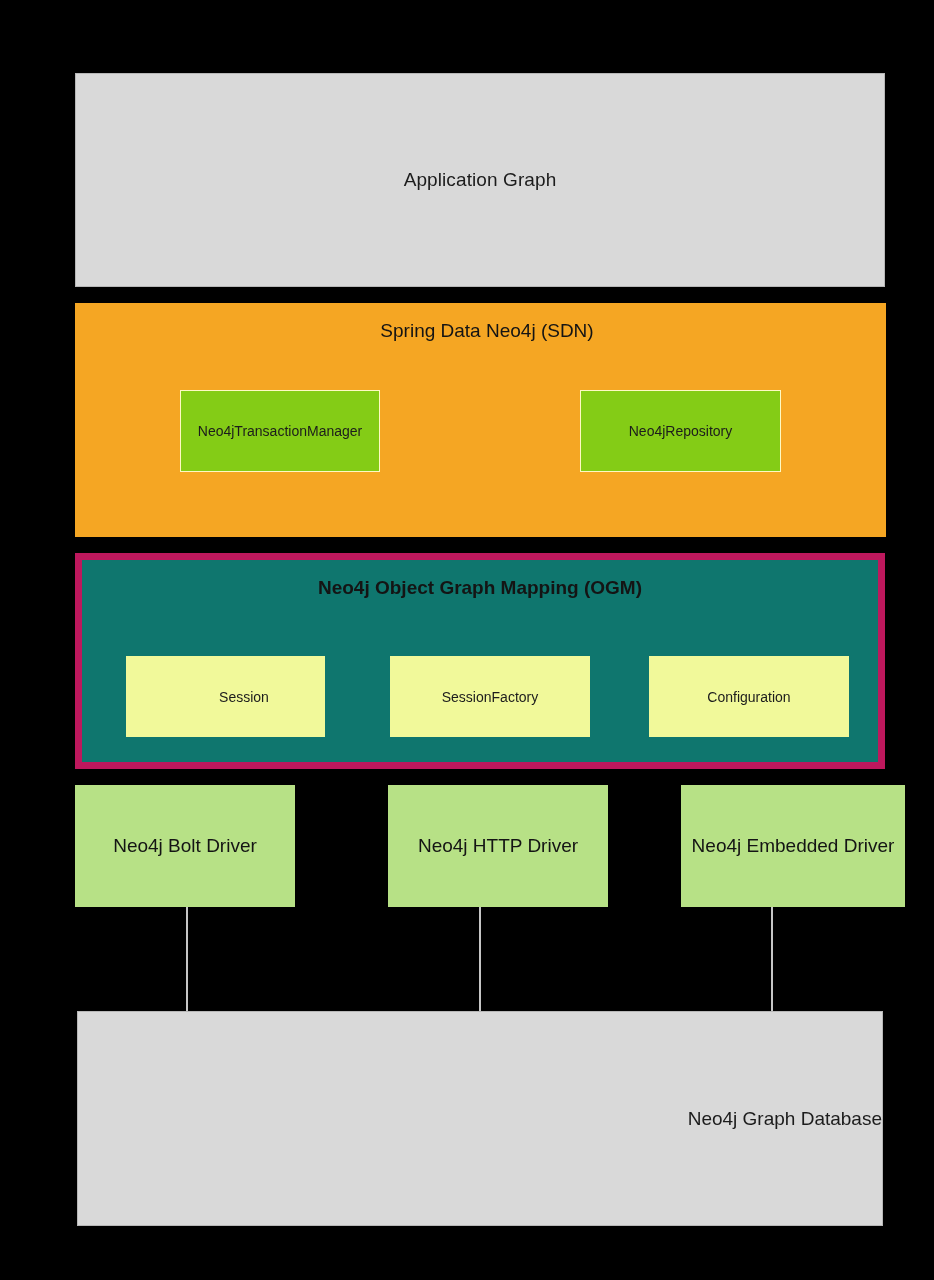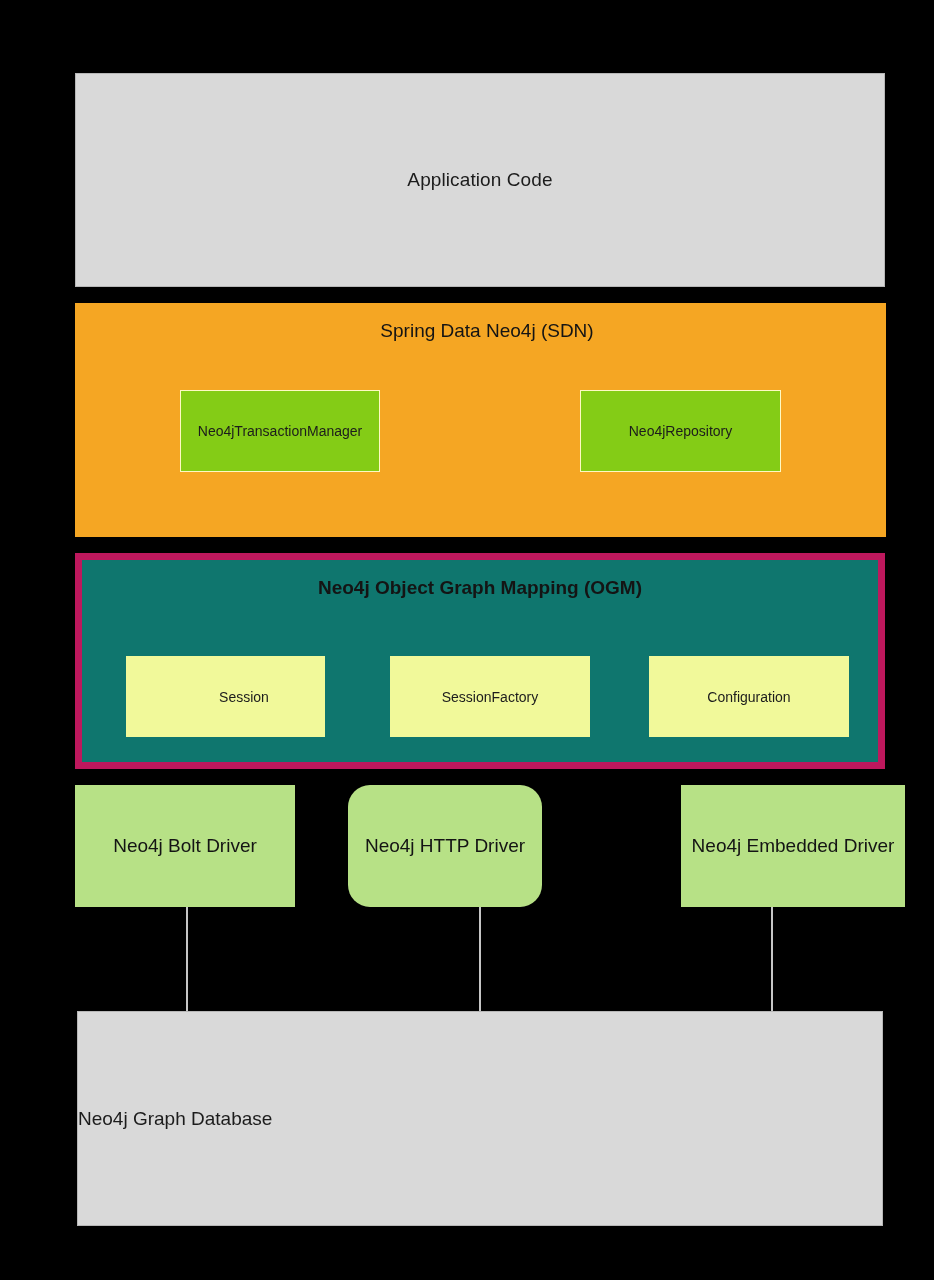--- a/index.html
+++ b/index.html
@@ -128,21 +128,21 @@
     height: 122px;
     background: #b7e186;
     display: flex;
     align-items: center;
     justify-content: center;
     font-size: 19px;
     color: #141414;
     white-space: nowrap;
   }
   .driver-bolt     { left: 75px;  width: 220px; }
-  .driver-http     { left: 348px; width: 194px; border-radius: 22px; }
+  .driver-http     { left: 388px; width: 220px; }
   .driver-embedded { left: 659px; width: 224px; margin-left: 22px; }
   
   .connector {
     position: absolute;
     top: 907px;
     width: 2px;
     height: 104px;
     background: #c6c6c6;
   }
   .connector-1 { left: 186px; }
@@ -156,32 +156,32 @@
     height: 215px;
     background: #d9d9d9;
     border: 1px solid #b7b7b7;
   }
   .db-layer .center-label {
     position: absolute;
     left: 0;
     right: 0;
     top: 50%;
     transform: translateY(-50%);
-    text-align: left;
+    text-align: right;
     font-size: 19px;
     color: #1c1c1c;
   }
 </style>
 </head>
 <body>
 
 <div class="canvas">
 
   <div class="layer app-layer">
-    <div class="center-label">Application Code</div>
+    <div class="center-label">Application Graph</div>
   </div>
 
   <div class="layer sdn-layer">
     <div class="sdn-title">Spring Data Neo4j (SDN)</div>
     <div class="sdn-box sdn-box-tm">
       <span>Neo4jTransactionManager</span>
     </div>
     <div class="sdn-box sdn-box-repo">
       <span>Neo4jRepository</span>
     </div>

